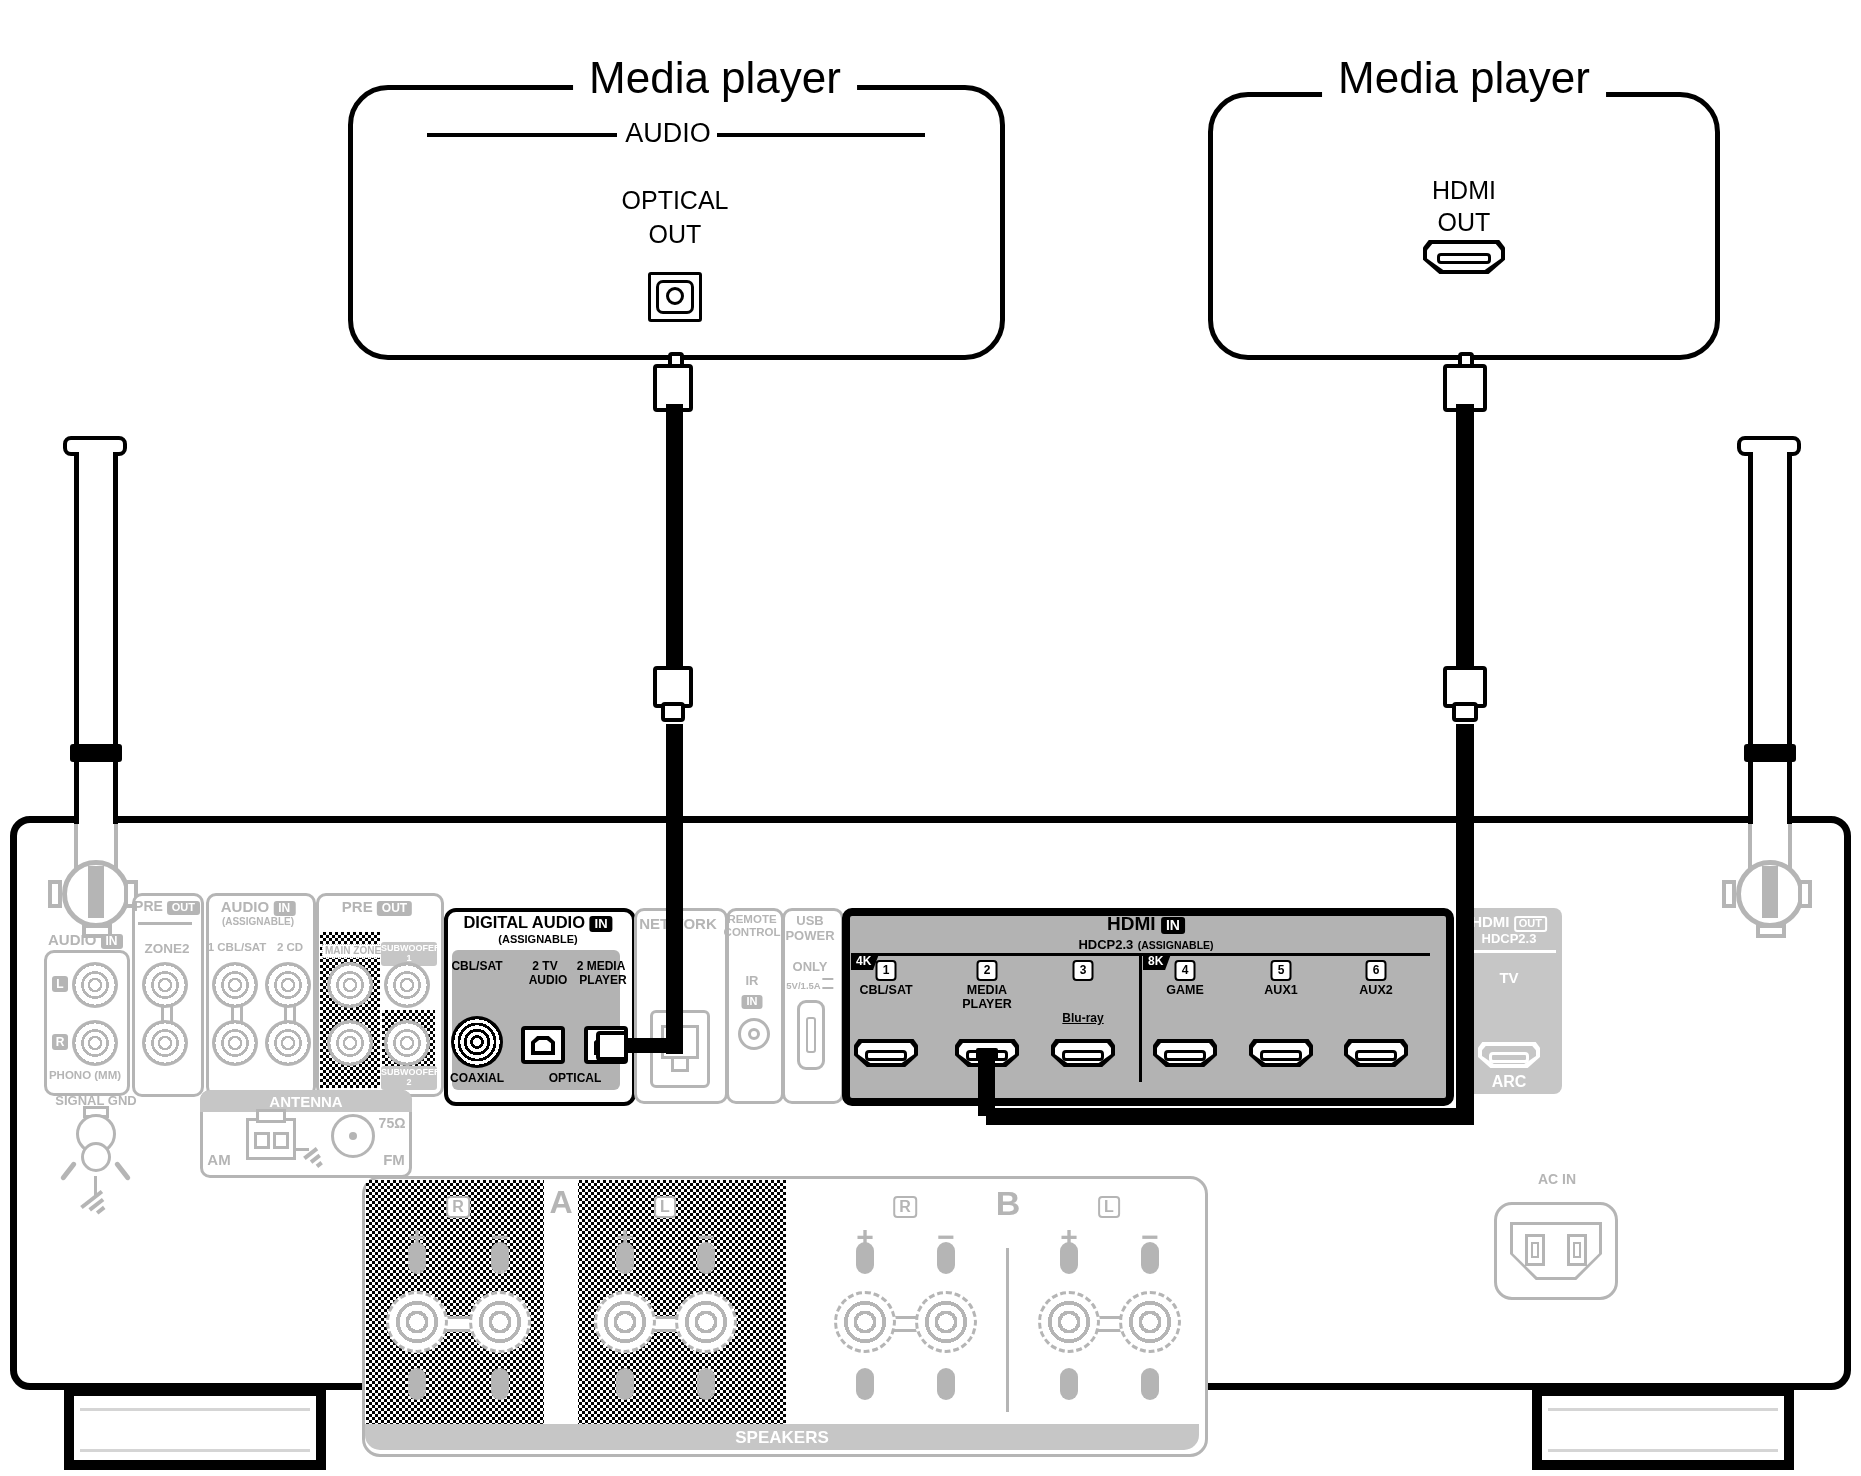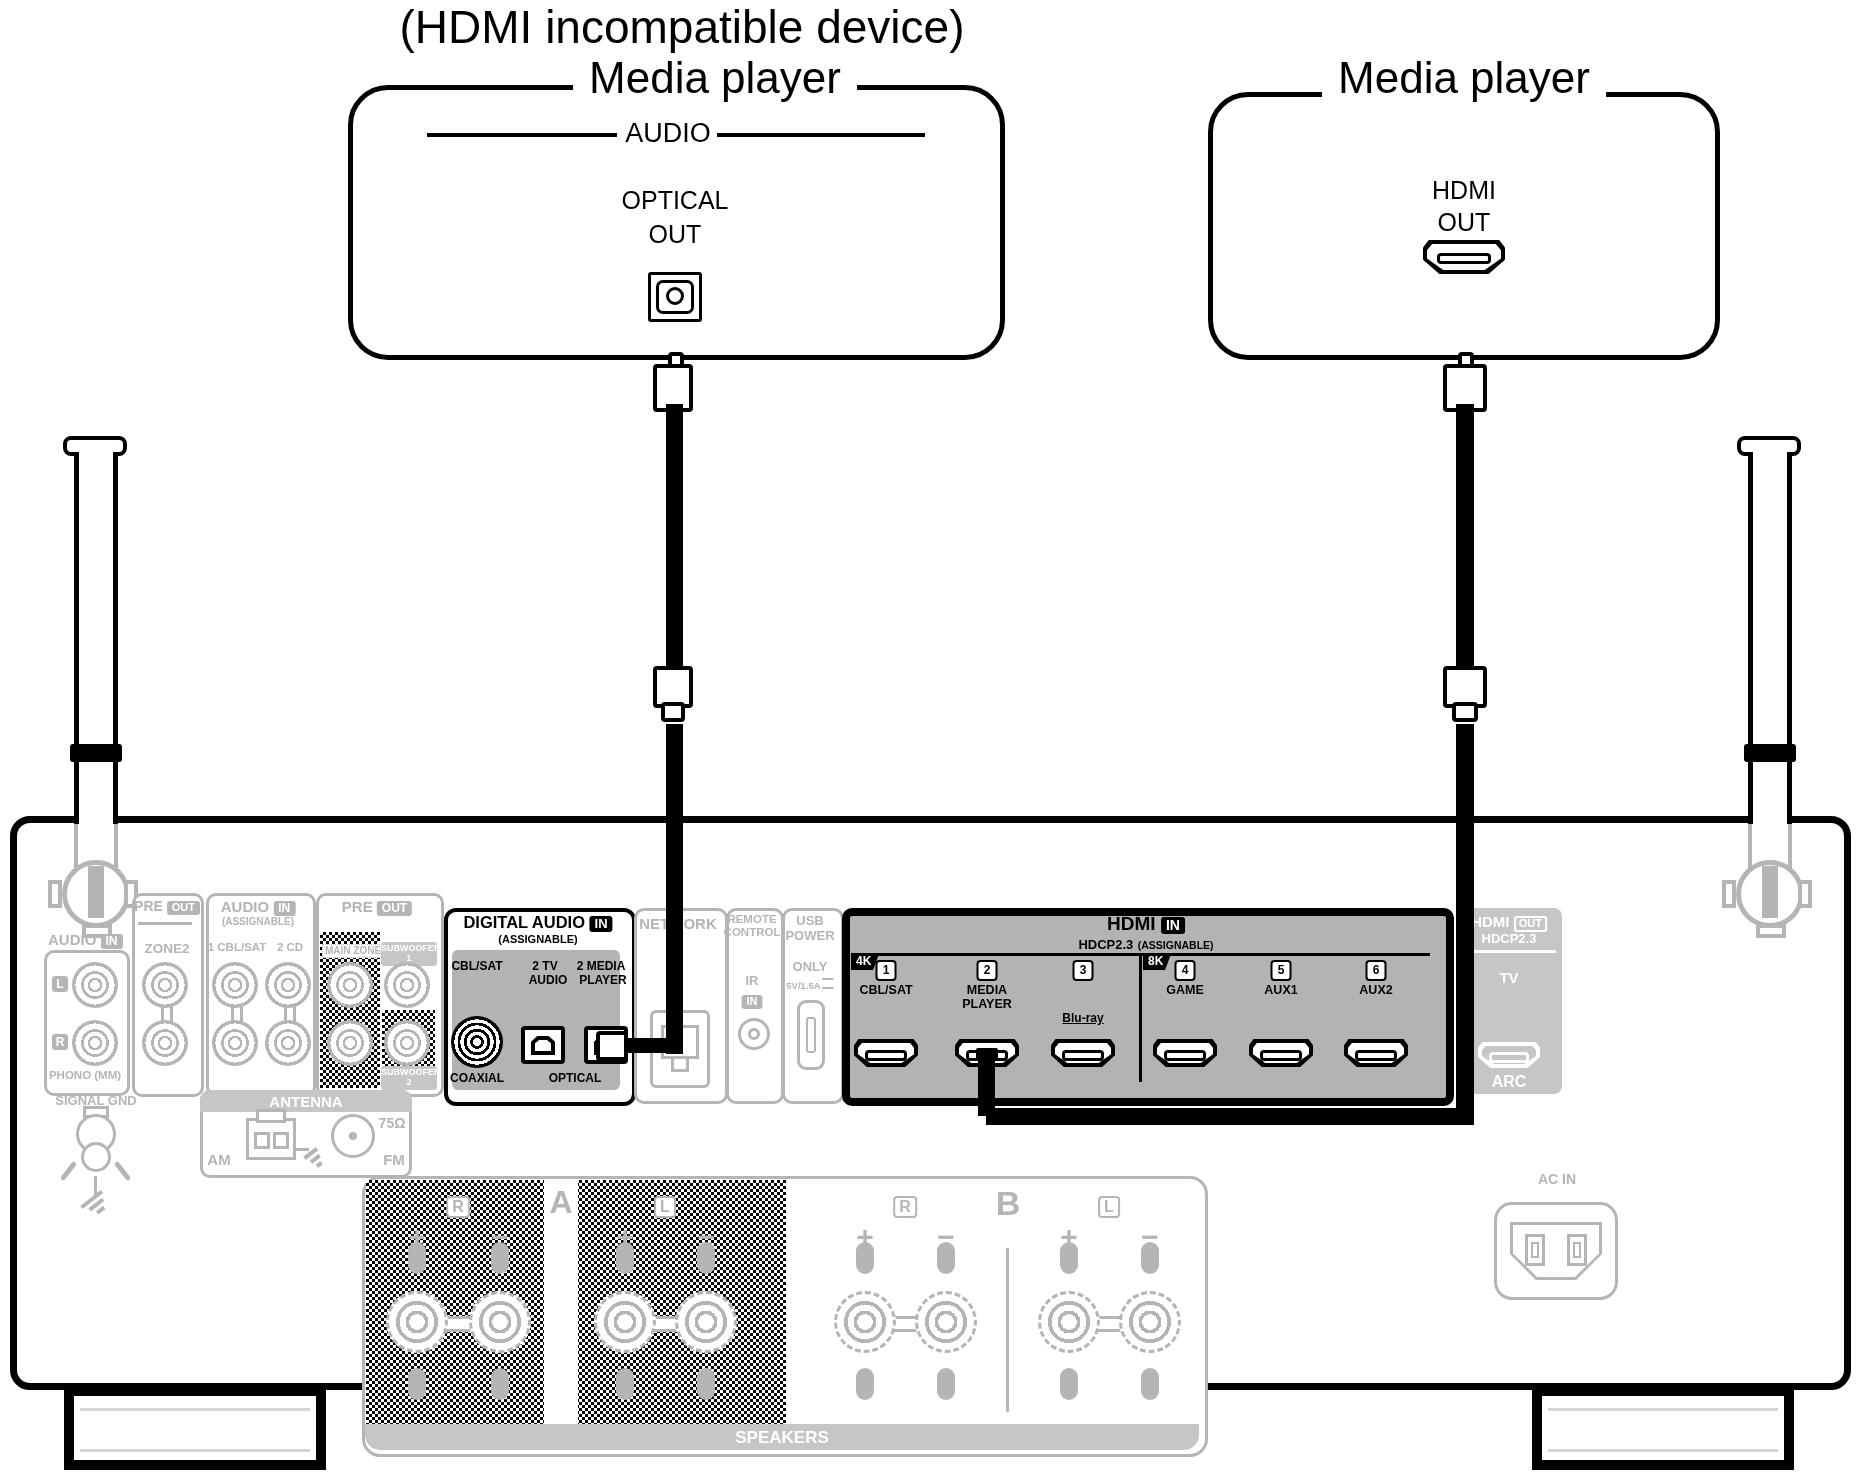--- a/index.html
+++ b/index.html
@@ -46,21 +46,20 @@
         text-align:center;line-height:1.1;}
   .gndh{position:absolute;display:flex;flex-direction:column;align-items:center;gap:3px;}
   .gndh i{display:block;height:4px;background:var(--g);}
   .dcsym{display:inline-block;width:11px;height:7px;border-top:2px solid var(--g);border-bottom:2px dashed var(--g);margin-left:2px;}
 </style>
 </head>
 <body>
 
 <div id="stage">
 
-  <div class="t c" style="left:682px;top:4px;font-size:46px;">(HDMI incompatible device)</div>
 
   <div class="box" style="left:348px;top:85px;width:647px;height:265px;"></div>
   <div class="t c" style="left:715px;top:56px;font-size:44px;background:#fff;padding:0 16px;">Media player</div>
   <div class="abs" style="left:427px;top:133px;width:190px;height:4px;background:#000;"></div>
   <div class="t c" style="left:668px;top:120px;font-size:27px;">AUDIO</div>
   <div class="abs" style="left:717px;top:133px;width:208px;height:4px;background:#000;"></div>
   <div class="t c" style="left:675px;top:188px;font-size:25px;">OPTICAL</div>
   <div class="t c" style="left:675px;top:222px;font-size:25px;">OUT</div>
 
   <div class="abs" style="left:648px;top:272px;width:48px;height:44px;border:3px solid #000;border-radius:3px;">

